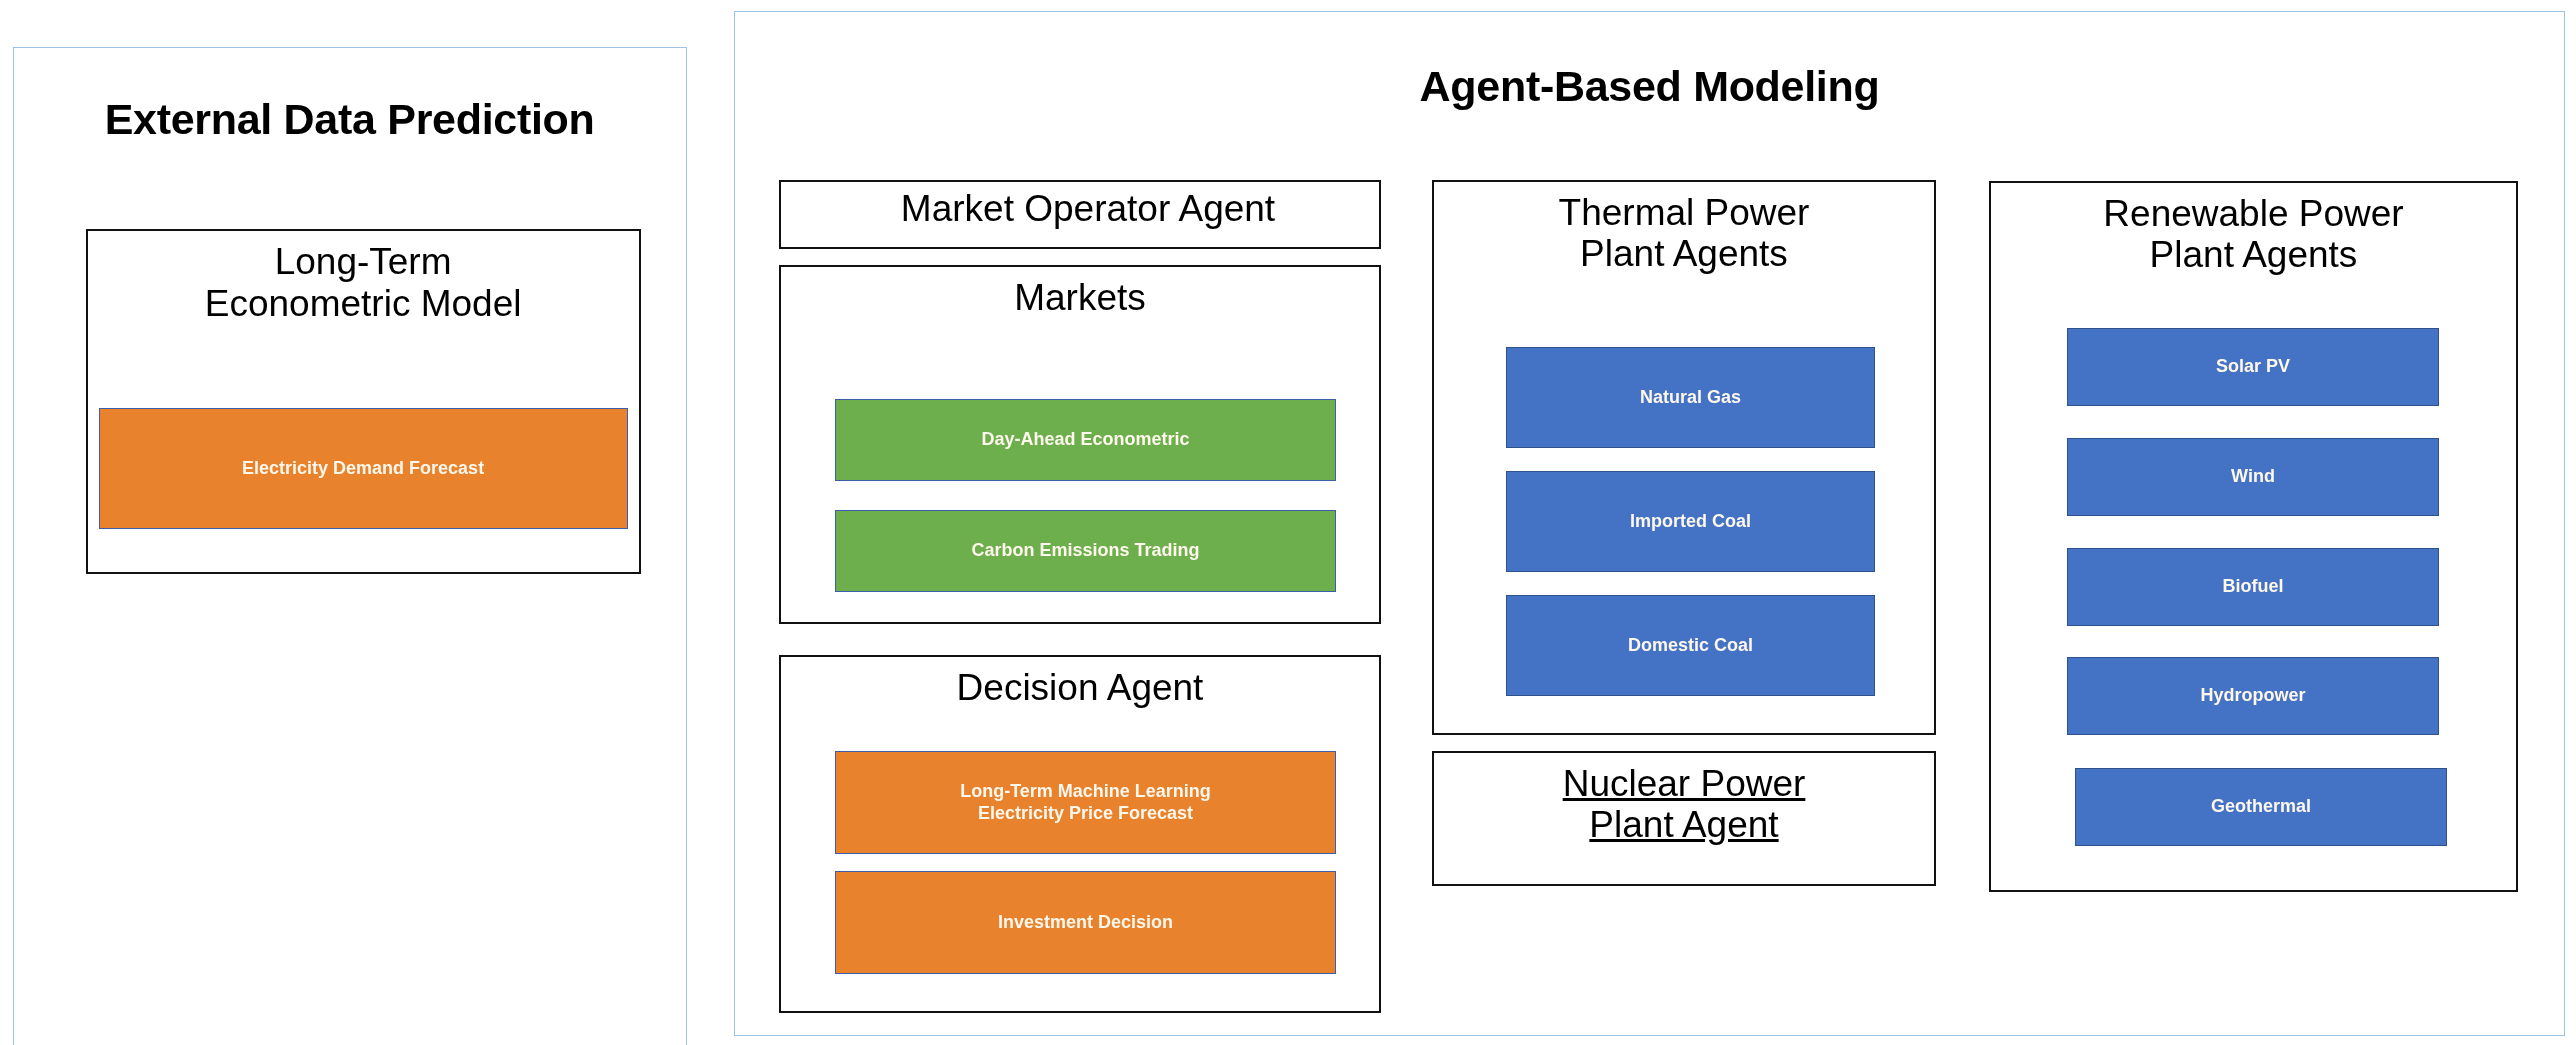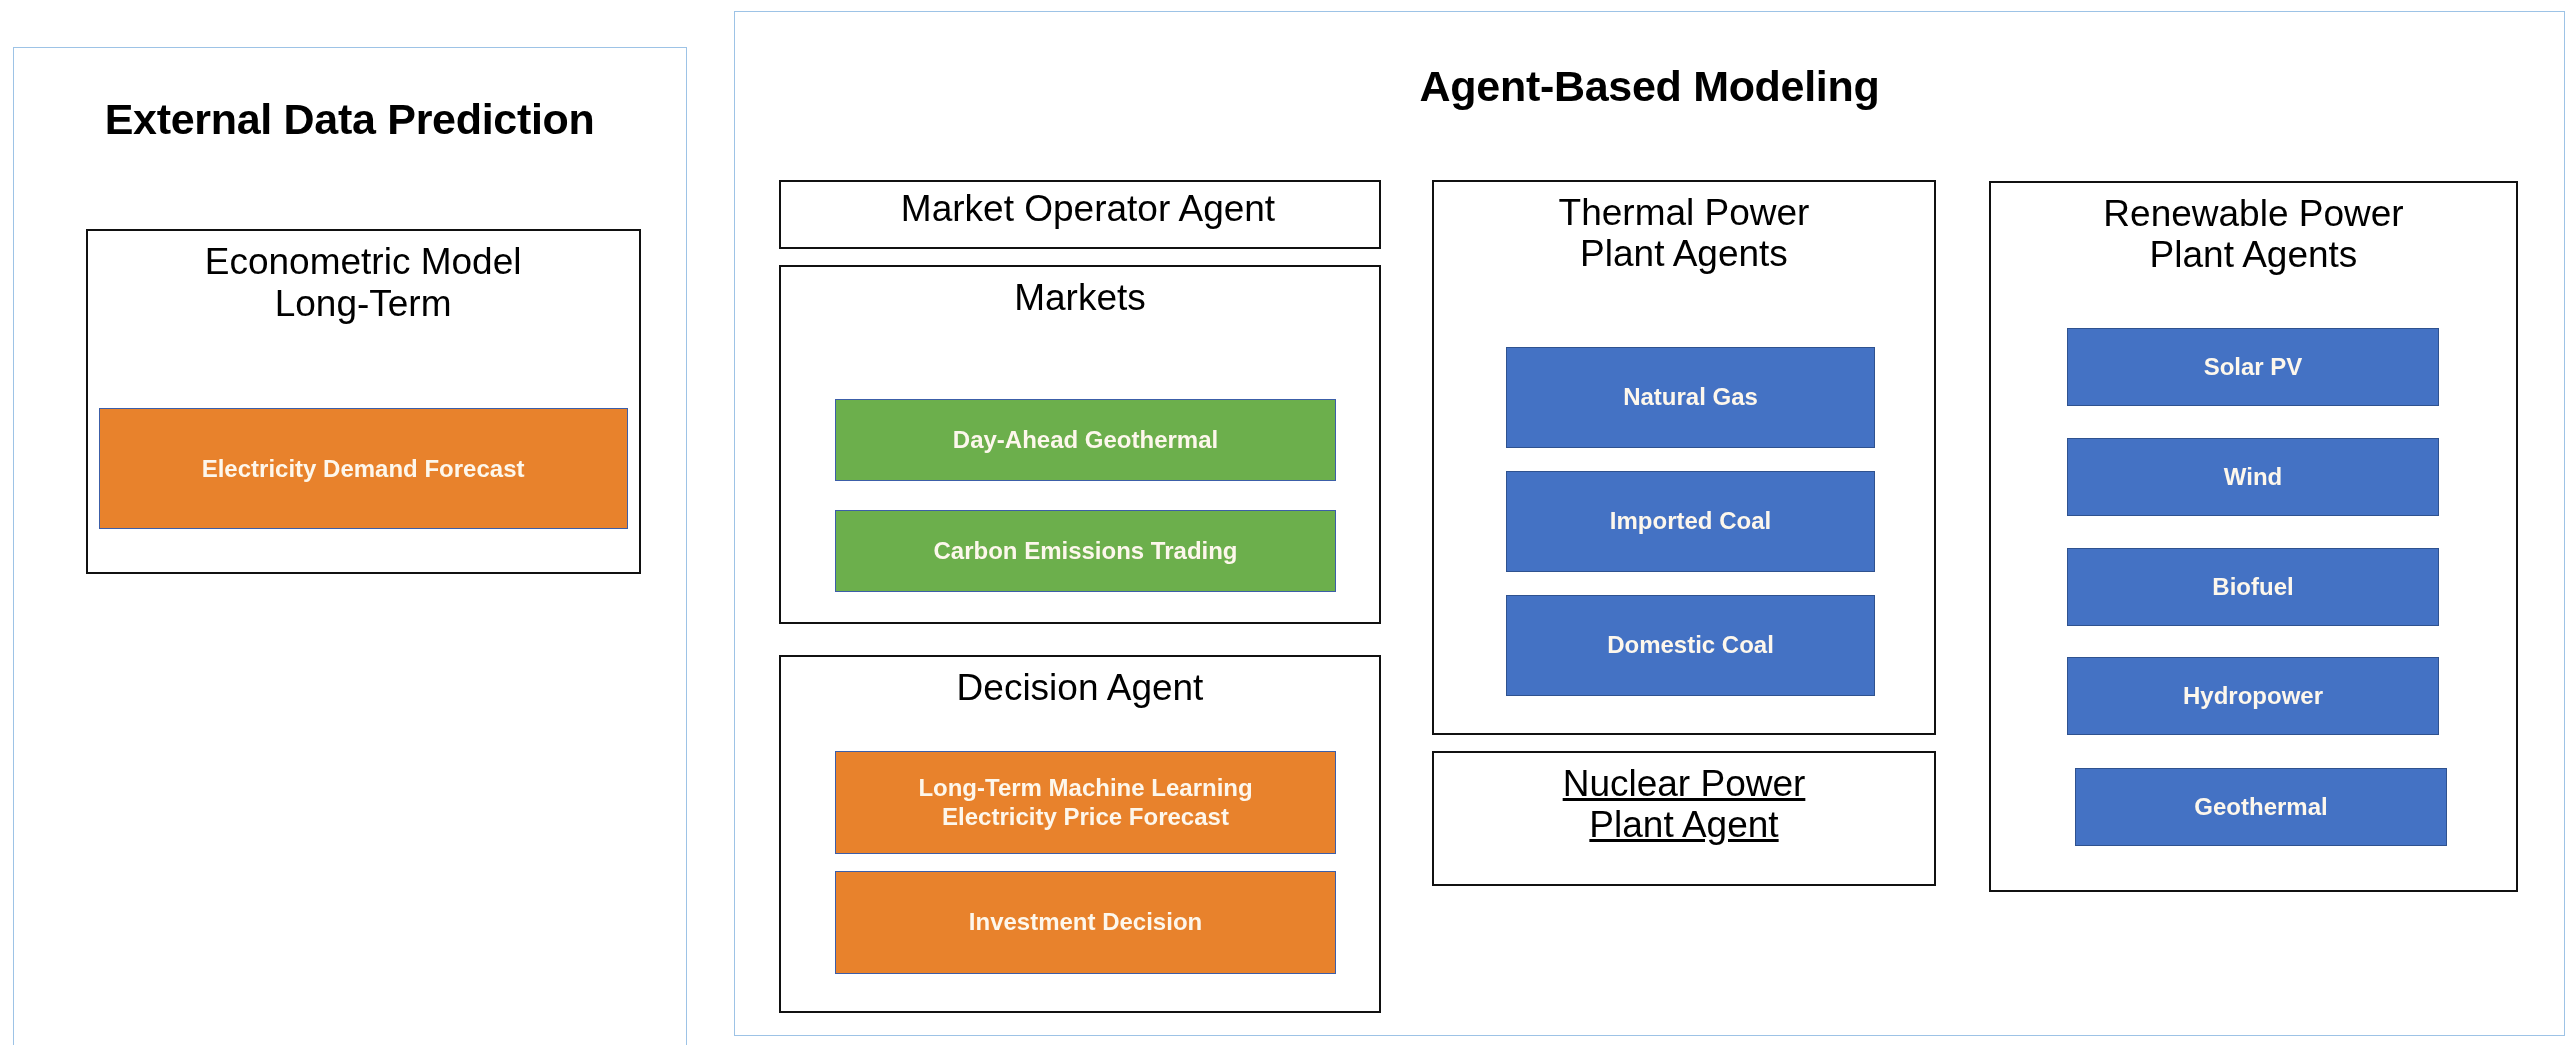--- a/index.html
+++ b/index.html
@@ -75,21 +75,21 @@
   
   .chip {
     position: absolute;
     box-sizing: border-box;
     display: flex;
     align-items: center;
     justify-content: center;
     text-align: center;
     color: #FDF7EC;
     font-weight: bold;
-    font-size: 24px;
+    font-size: 18px;
     line-height: 1.18;
     font-family: "Liberation Sans", sans-serif;
     border: 1.9px solid #3C5EA8;
   }
   .chip-orange { background: #E8822C; }
   .chip-green  { background: #6CAF4C; }
   .chip-blue   { background: #4472C4; border-color: #2F528F; }
 
   
   #box-econometric {
@@ -207,43 +207,43 @@
 </style>
 </head>
 <body>
 
 <div class="panel" id="panel-external">
 
   <div class="panel-title" id="title-external">External Data Prediction</div>
 
   <div class="group-box" id="box-econometric">
     <div class="group-label">
+      <div>Long-Term</div>
       <div>Econometric Model</div>
-      <div>Long-Term</div>
     </div>
   </div>
 
   <div class="chip chip-orange" id="chip-demand-forecast">Electricity Demand Forecast</div>
 
 </div>
 
 <div class="panel" id="panel-abm">
 
   <div class="panel-title" id="title-abm">Agent-Based Modeling</div>
 
 </div>
 
 <div class="group-box" id="box-market-operator">
   <div class="group-label">Market Operator Agent</div>
 </div>
 
 <div class="group-box" id="box-markets">
   <div class="group-label">Markets</div>
 </div>
-<div class="chip chip-green" id="chip-day-ahead">Day-Ahead Geothermal</div>
+<div class="chip chip-green" id="chip-day-ahead">Day-Ahead Econometric</div>
 <div class="chip chip-green" id="chip-carbon">Carbon Emissions Trading</div>
 
 <div class="group-box" id="box-investor">
   <div class="group-label">Decision Agent</div>
 </div>
 <div class="chip chip-orange" id="chip-ml-price">
   <span>
     <span>Long-Term Machine Learning</span><br>
     <span>Electricity Price Forecast</span>
   </span>

